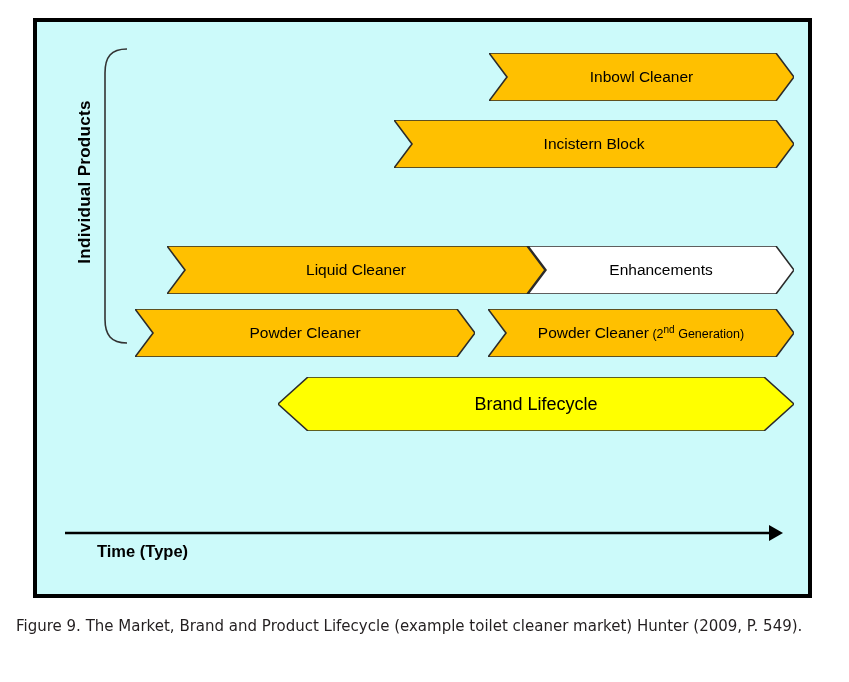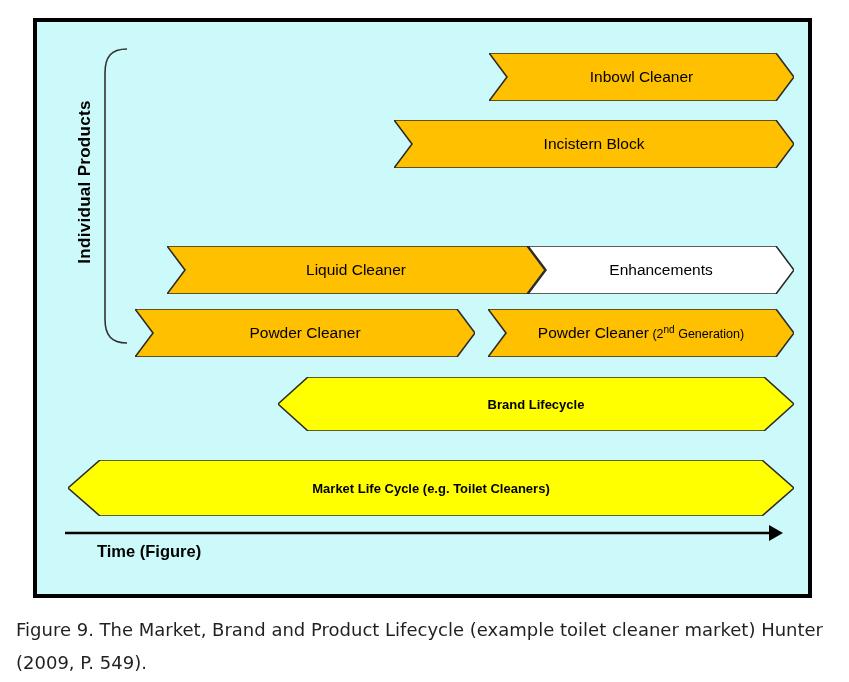--- a/index.html
+++ b/index.html
@@ -78,22 +78,22 @@
   }
   .bar .bar-label {
     position: relative;
     z-index: 2;
     font-size: 15.5px;
     white-space: nowrap;
     text-align: center;
     line-height: 1;
   }
   .bar.bold .bar-label {
-    font-weight: bold;
-    font-size: 13px;
+    font-weight: normal;
+    font-size: 18px;
   }
   .bar svg {
     position: absolute;
     left: 0; top: 0;
     width: 100%;
     height: 100%;
     z-index: 1;
   }
   .sup {
     font-size: 10px;
@@ -122,21 +122,21 @@
     white-space: nowrap;
   }
 
   
   .caption {
     position: absolute;
     left: 16px;
     top: 613px;
     width: 818px;
     font-family: "DejaVu Sans", sans-serif;
-    font-size: 18px;
+    font-size: 15px;
     line-height: 1.85;
     color: #231f20;
   }
 </style>
 </head>
 <body>
 
 <div id="figure-root">
 
   <div class="diagram-frame">
@@ -193,33 +193,27 @@
         <span class="bar-label"><span>Powder Cleaner</span><span class="gen-note"> <span>(2</span><span class="sup">nd</span> <span>Generation)</span></span></span>
       </div>
 
       <div class="bar bold" style="left:241px; top:355px; width:516px; height:54px;">
         <svg viewBox="0 0 516 54" preserveAspectRatio="none" aria-hidden="true">
           <path d="M 30 0 L 486 0 L 516 27 L 486 54 L 30 54 L 0 27 Z" fill="#FFFF00" stroke="#2b2b2b" stroke-width="1.6"></path>
         </svg>
         <span class="bar-label">Brand Lifecycle</span>
       </div>
 
-      <div class="bar bold" style="left:31px; top:438px; width:726px; height:56px;">
-        <svg viewBox="0 0 726 56" preserveAspectRatio="none" aria-hidden="true">
-          <path d="M 32 0 L 694 0 L 726 28 L 694 56 L 32 56 L 0 28 Z" fill="#FFFF00" stroke="#2b2b2b" stroke-width="1.6"></path>
-        </svg>
-        <span class="bar-label">Market Life Cycle (e.g. Toilet Cleaners)</span>
-      </div>
 
       <div class="time-axis">
         <svg viewBox="0 0 718 22" preserveAspectRatio="none" aria-hidden="true">
           <line x1="0" y1="11" x2="704" y2="11" stroke="#000000" stroke-width="2.6"></line>
           <path d="M 704 3 L 718 11 L 704 19 Z" fill="#000000"></path>
         </svg>
       </div>
-      <div class="time-label">Time (Figure)</div>
+      <div class="time-label">Time (Type)</div>
 
     </div>
   </div>
 
   <div class="caption">Figure 9. The Market, Brand and Product Lifecycle (example toilet cleaner market) Hunter (2009, P. 549).</div>
 
 </div>
 
 </body></html>

